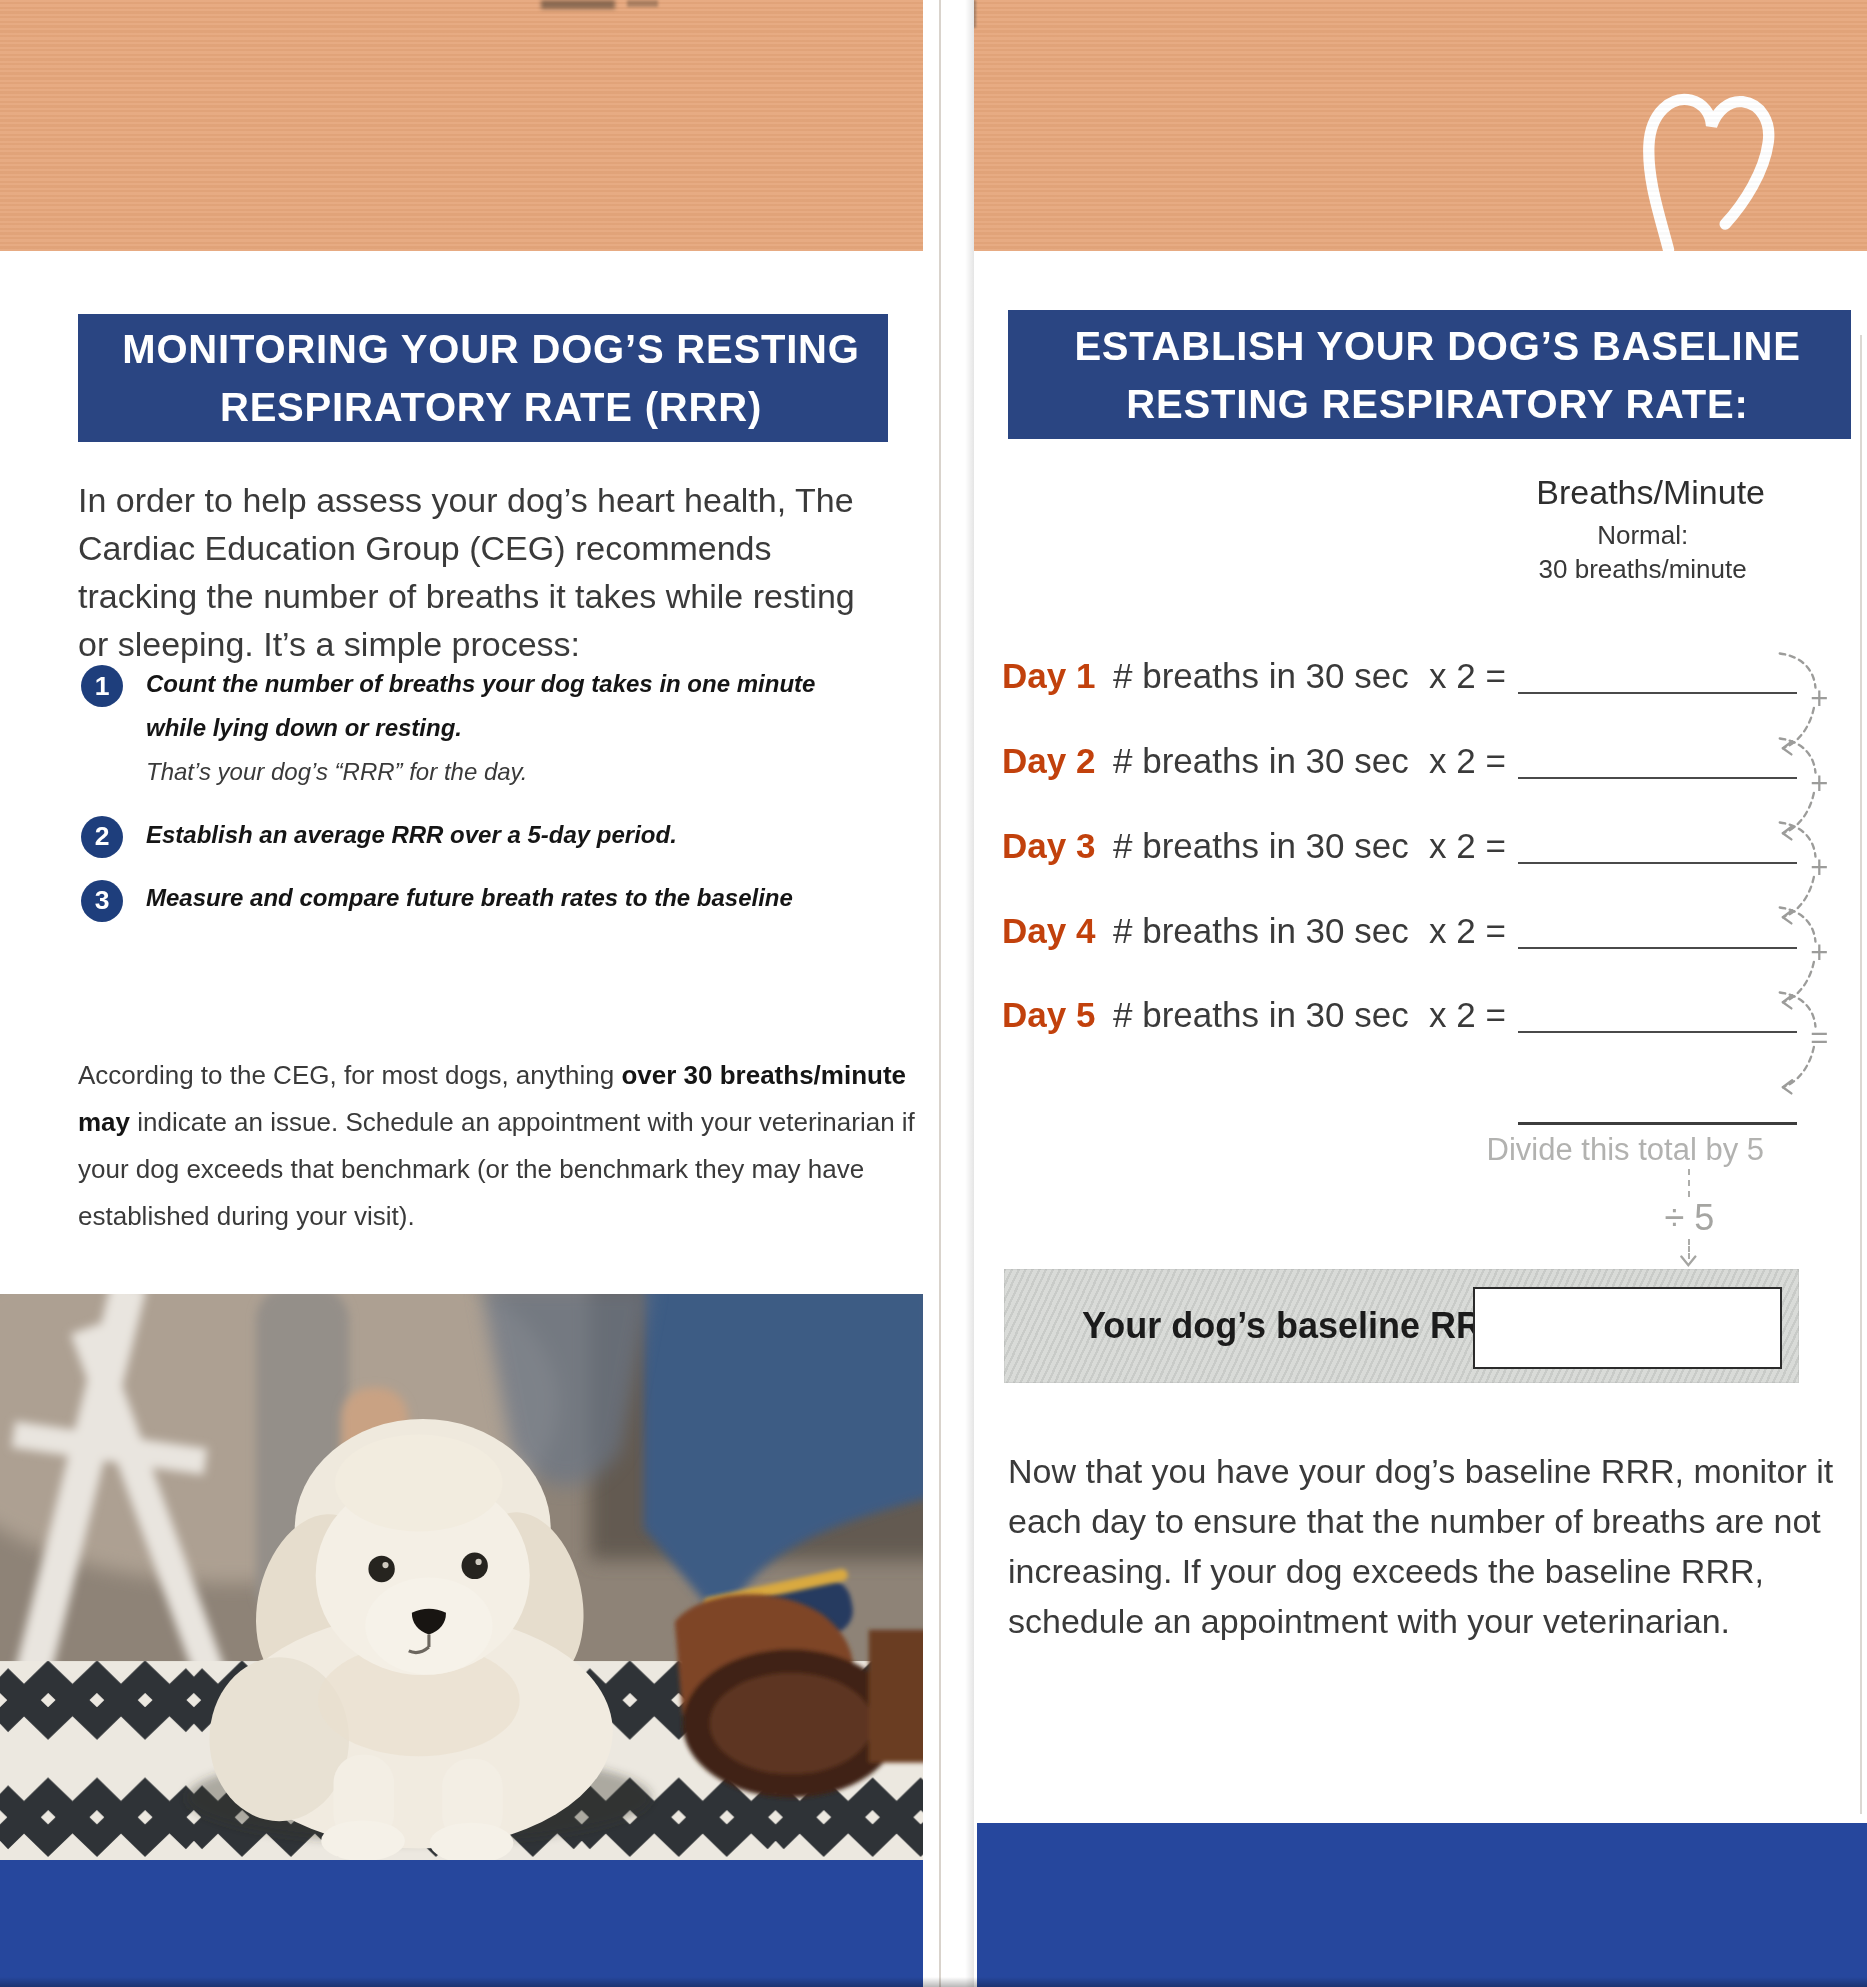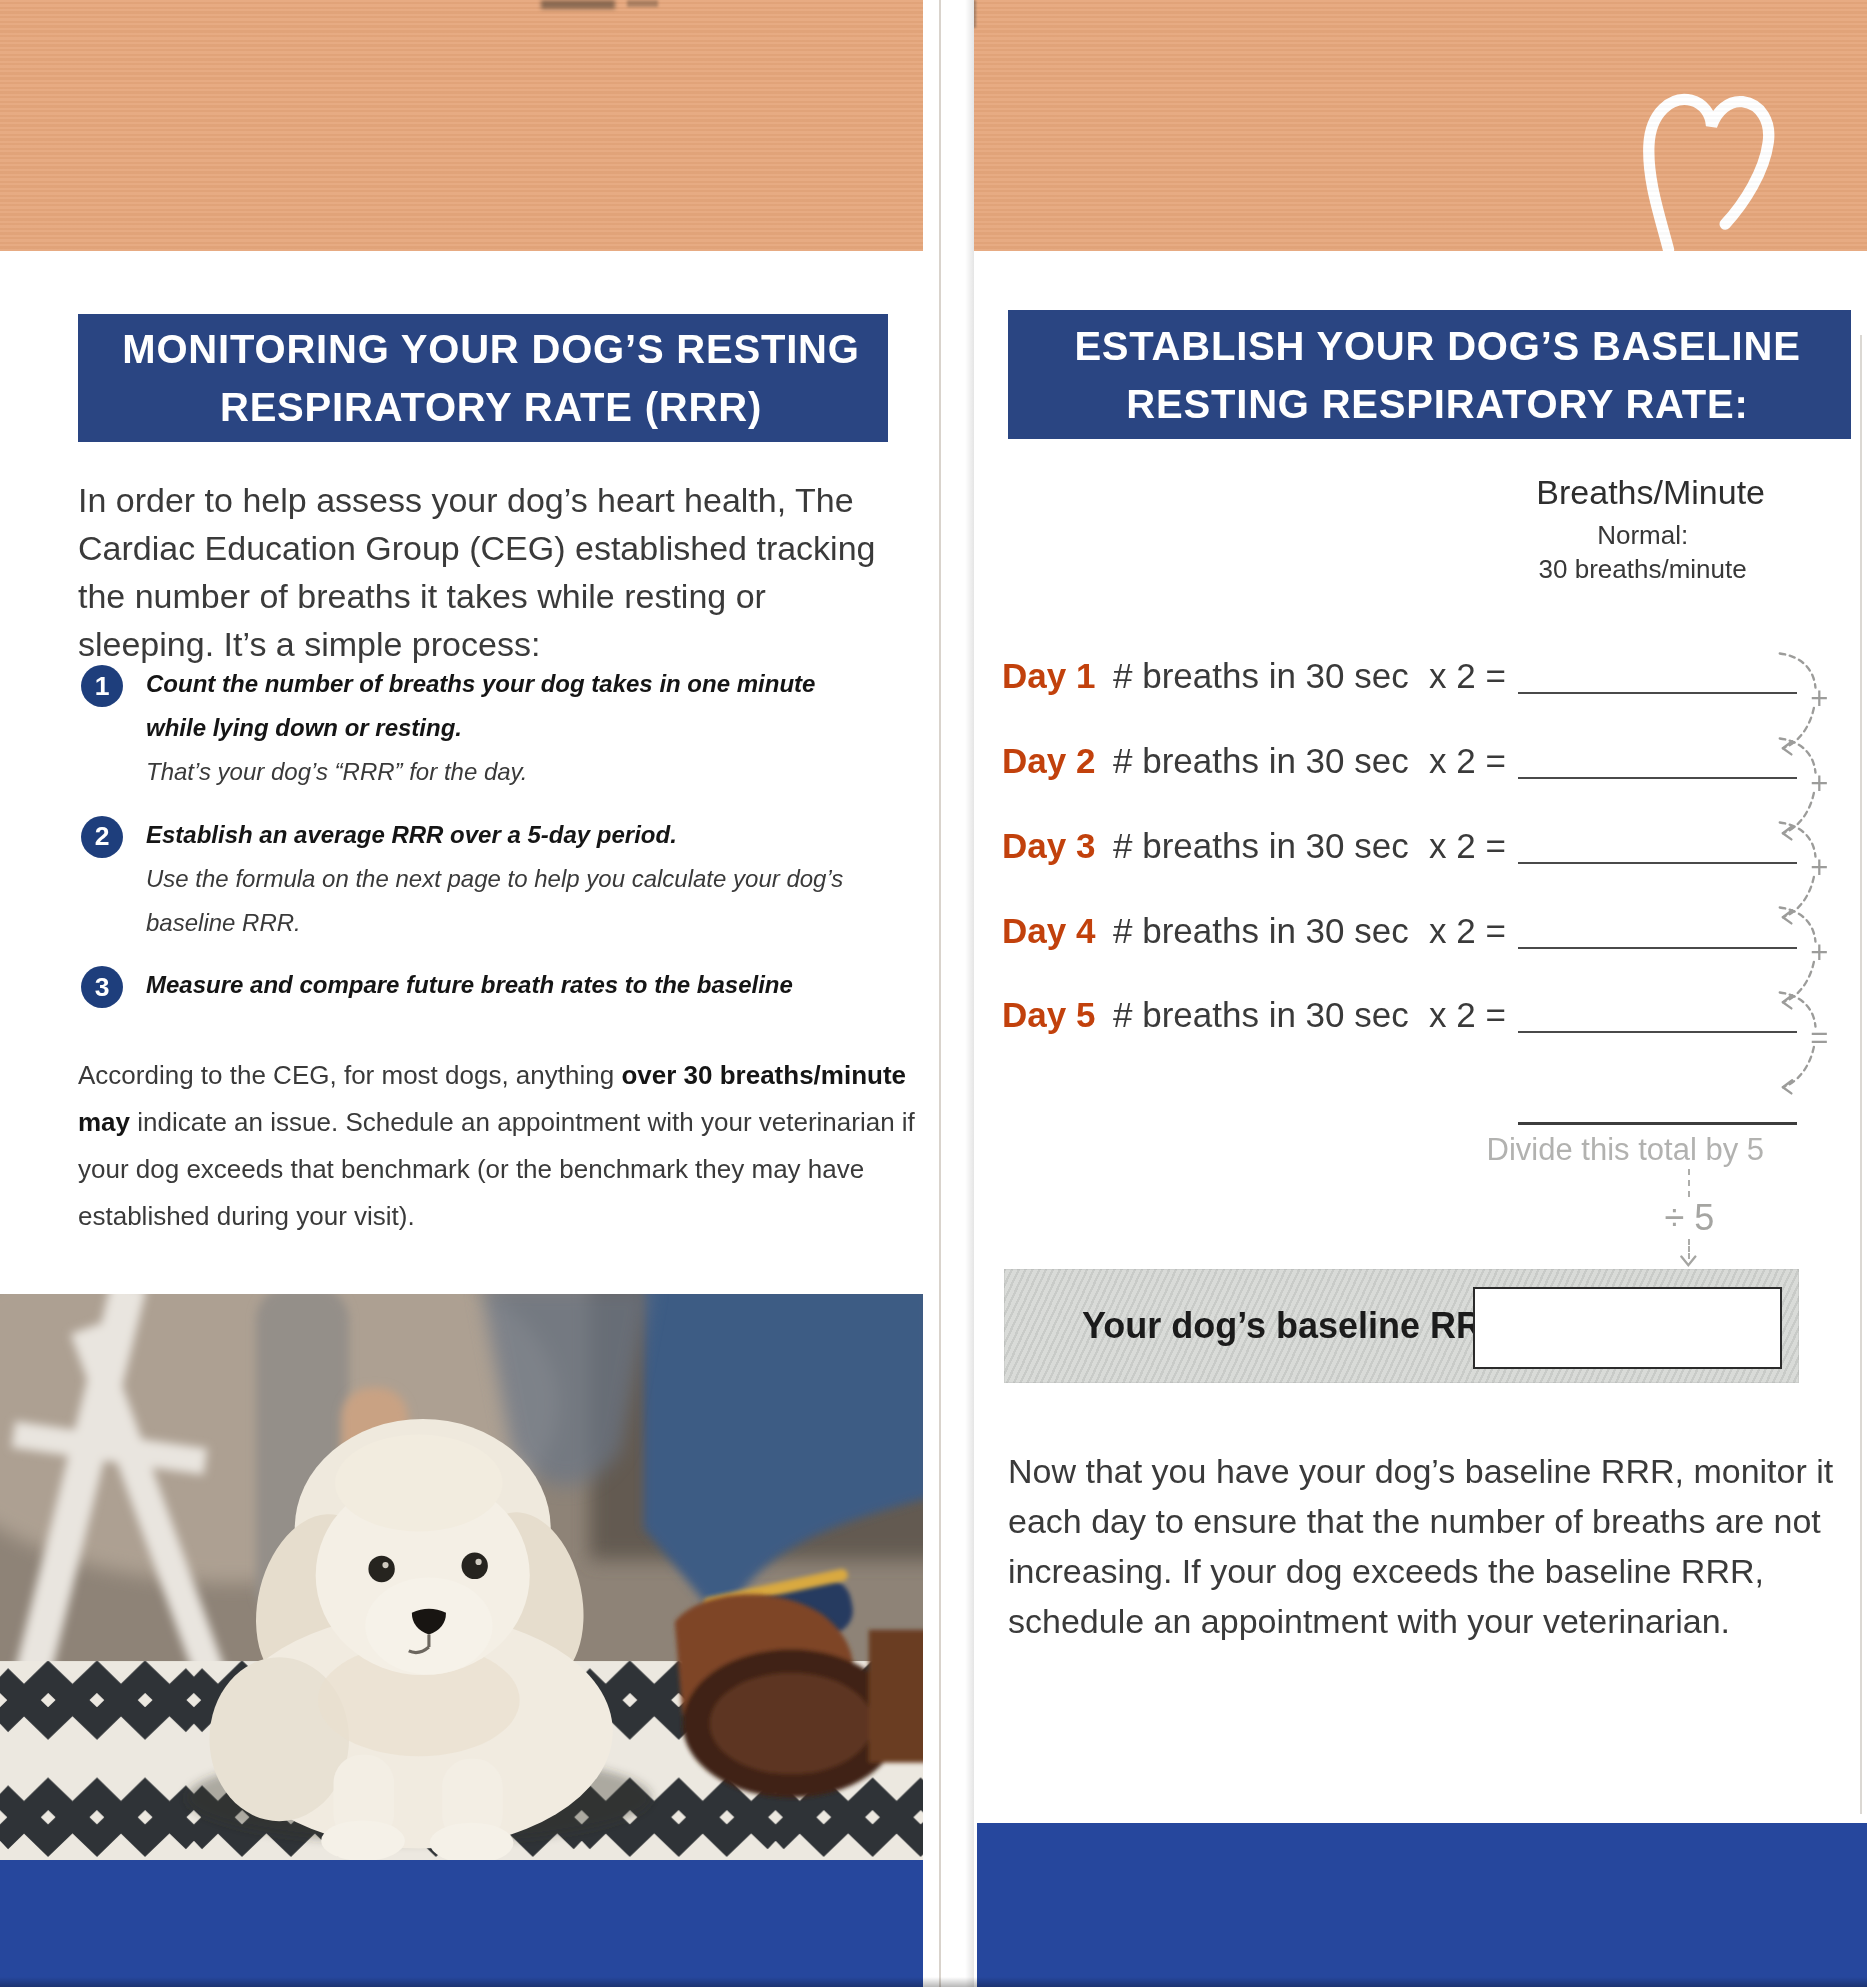--- a/index.html
+++ b/index.html
@@ -93,30 +93,30 @@
   <div class="a2"></div>
   <div class="a3"></div>
 
   <section class="page-left">
 
     <div class="hbox lheader">
       <div>MONITORING YOUR DOG’S RESTING</div>
       <div>RESPIRATORY RATE (RRR)</div>
     </div>
 
-    <p class="intro">In order to help assess your dog’s heart health, The Cardiac Education Group (CEG) established tracking the number of breaths it takes while resting or sleeping. It’s a simple process:</p>
+    <p class="intro">In order to help assess your dog’s heart health, The Cardiac Education Group (CEG) recommends tracking the number of breaths it takes while resting or sleeping. It’s a simple process:</p>
 
     <div class="steps">
       <div class="step">
         <span class="badge">1</span>
         <span class="stext"><b>Count the number of breaths your dog takes in one minute while lying down or resting.</b><span>That’s your dog’s “RRR” for the day.</span></span>
       </div>
       <div class="step">
         <span class="badge">2</span>
-        <span class="stext"><b class="nowrap">Establish an average RRR over a 5-day period.</b><span>Use the formula on the next page to help you calculate your dog’s baseline RRR.</span></span>
+        <span class="stext"><b class="nowrap">Establish an average RRR over a 5-day period.</b></span>
       </div>
       <div class="step">
         <span class="badge">3</span>
         <span class="stext"><b>Measure and compare future breath rates to the baseline</b><span></span></span>
       </div>
     </div>
 
     <p class="note"><span>According to the CEG, for most dogs, anything </span><b>over 30 breaths/minute may</b><span> indicate an issue. Schedule an appointment with your veterinarian if your dog exceeds that benchmark (or the benchmark they may have established during your visit).</span></p>
 
     <div class="photo" aria-label="White fluffy dog lying on a black-and-white zigzag rug under a table, with a person’s blue-jeaned legs and a brown leather boot behind it">

